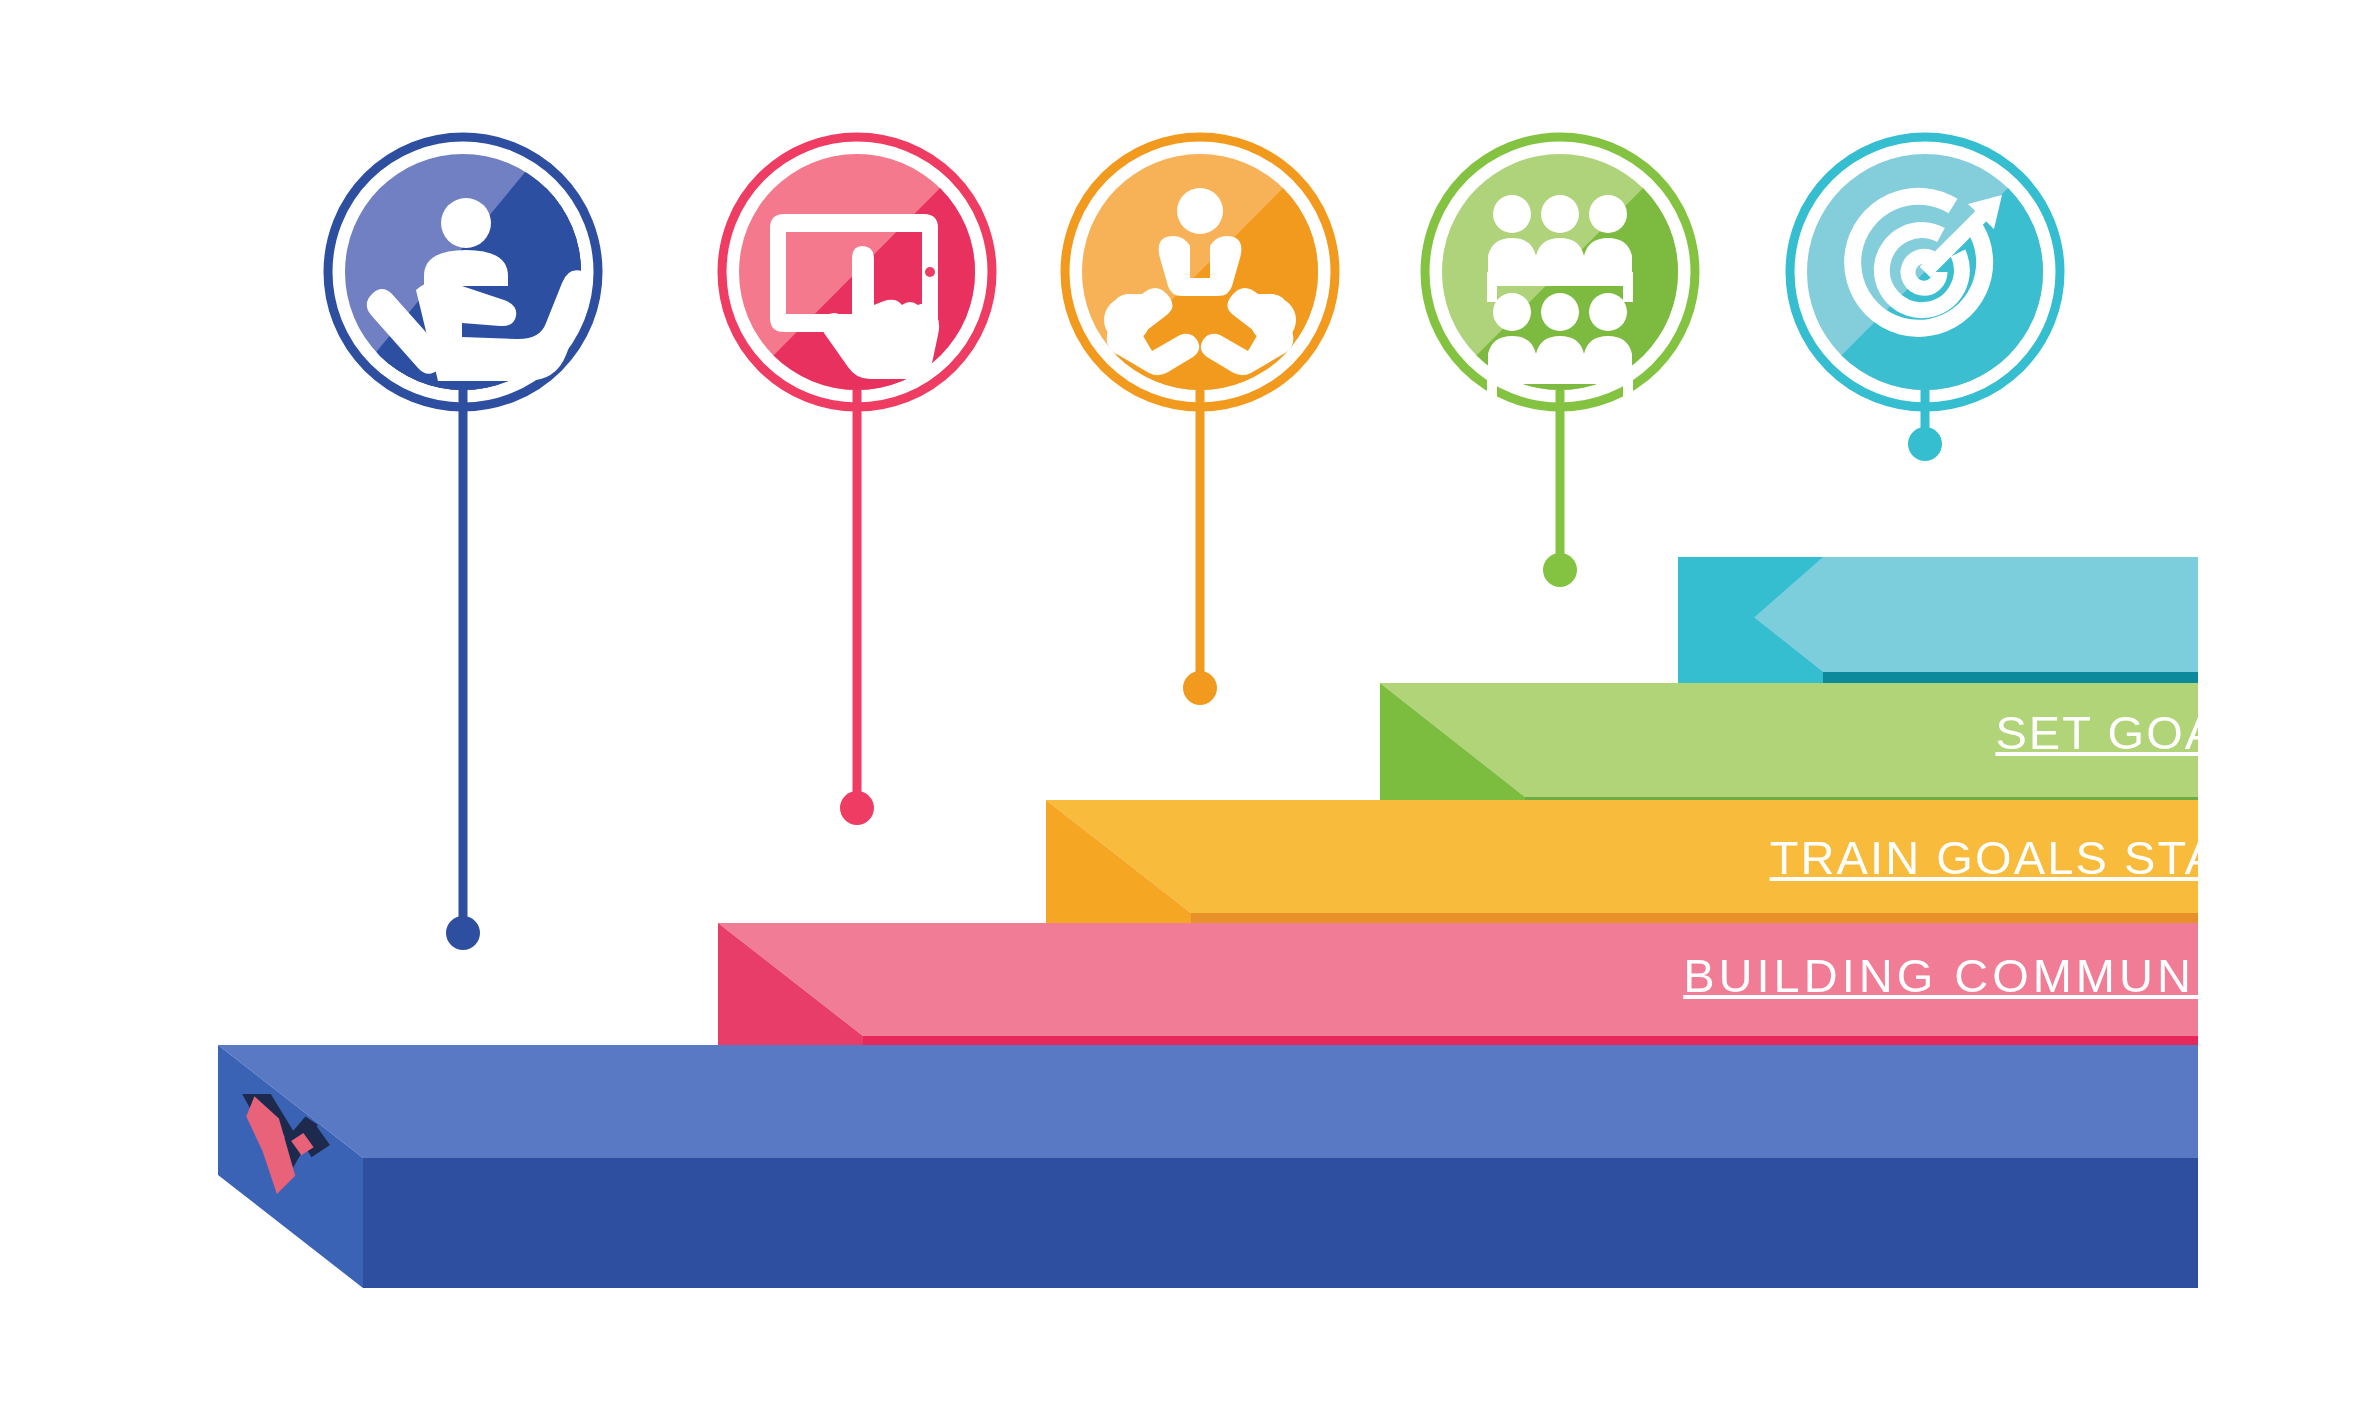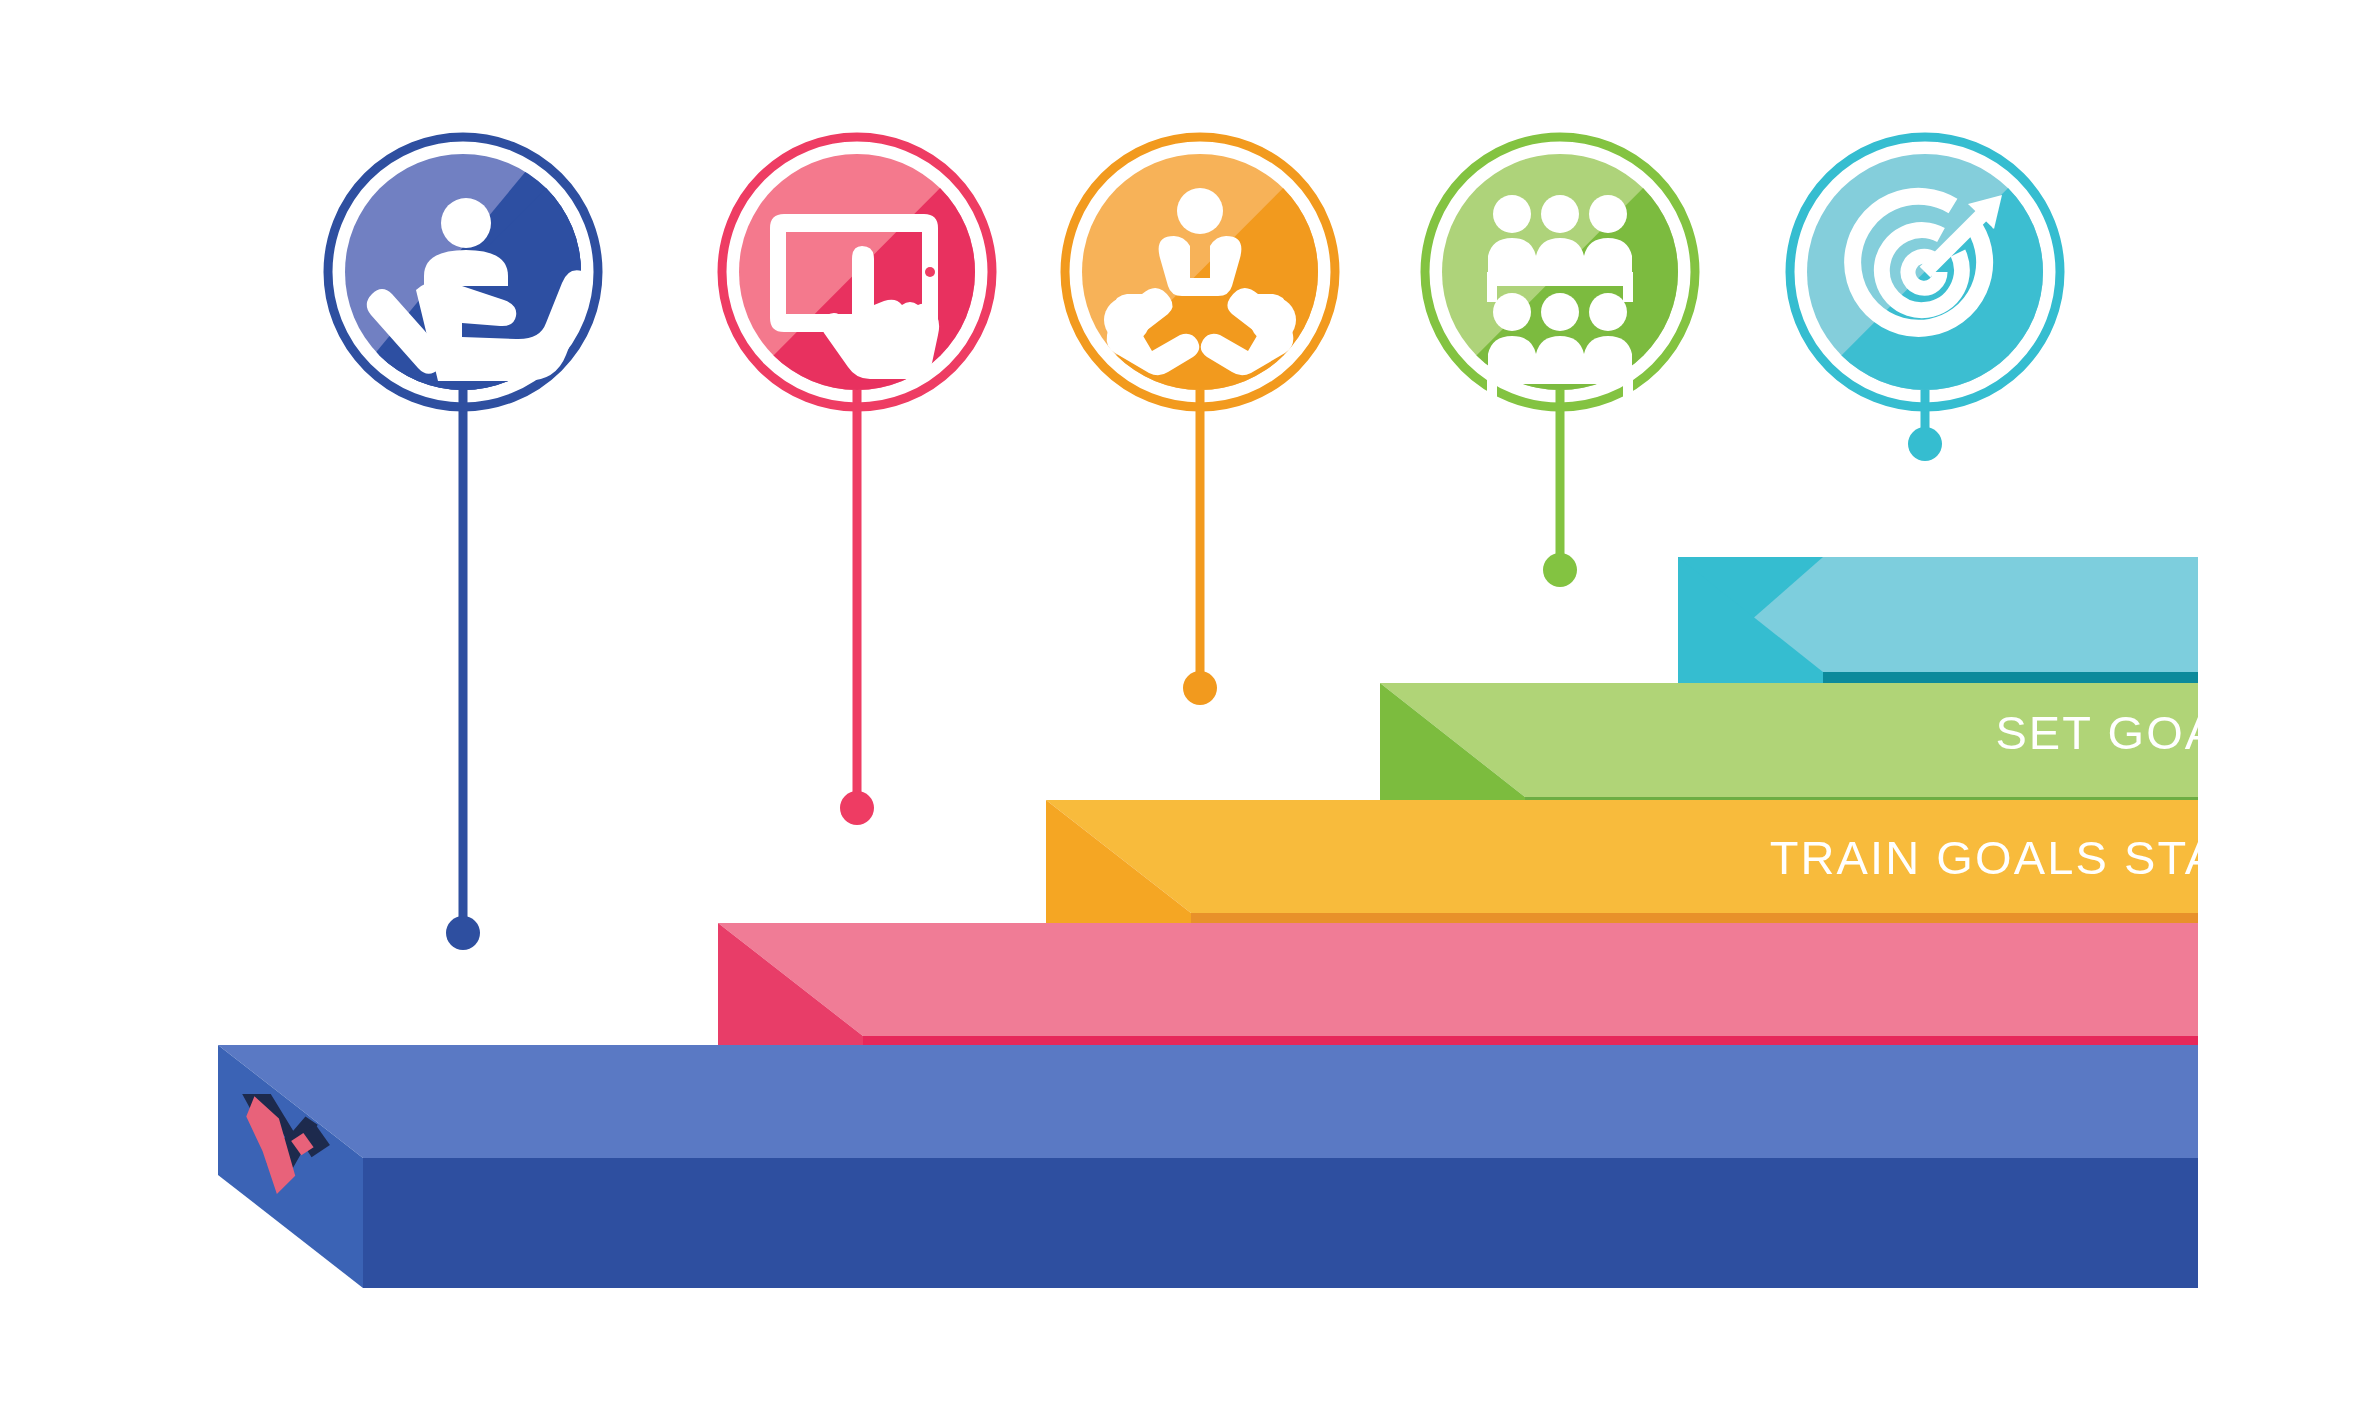--- a/index.html
+++ b/index.html
@@ -14,20 +14,21 @@
   .step-label{
     position:absolute;
     color:#ffffff;
     font-family:"Liberation Sans", sans-serif;
     font-weight:300;
     letter-spacing:0.055em;
     white-space:nowrap;
     text-align:right;
     right:0;
     pointer-events:none;
+    text-decoration:underline;
   }
   #label-0{right:100px;top:1175px;font-size:47px;letter-spacing:0.085em;}
   #label-1{right:100px;top:1055px;font-size:47px;letter-spacing:0.085em;}
   #label-2{right:100px;top:948px;font-size:47px;letter-spacing:0.085em;}
   #label-3{right:100px;top:830px;font-size:47px;letter-spacing:0.045em;}
   #label-4{right:100px;top:705px;font-size:47px;letter-spacing:0.045em;}
 </style>
 </head>
 <body>
 
@@ -204,16 +205,17 @@
         <path d="M1958,253 a40,40 0 1,1 -17,-18" stroke-width="16"></path>
         <path d="M1940,272 a16,16 0 1,1 -7,-13" stroke-width="15"></path>
         <line x1="1925" y1="272" x2="1992" y2="205" stroke-width="15" stroke-linecap="butt"></line>
         <polygon points="1968,205 2000,197 1992,229 1992,205" fill="#ffffff" stroke="none"></polygon>
         <polygon points="1968,204 2002,195 1994,229" fill="#ffffff" stroke="none"></polygon>
       </g>
     </g>
 
   </svg>
 
+  <div class="step-label" id="label-2">BUILDING  COMMUNITY</div>
   <div class="step-label" id="label-3">TRAIN GOALS STAFF</div>
   <div class="step-label" id="label-4">SET GOALS</div>
 
 </div>
 
 </body></html>

